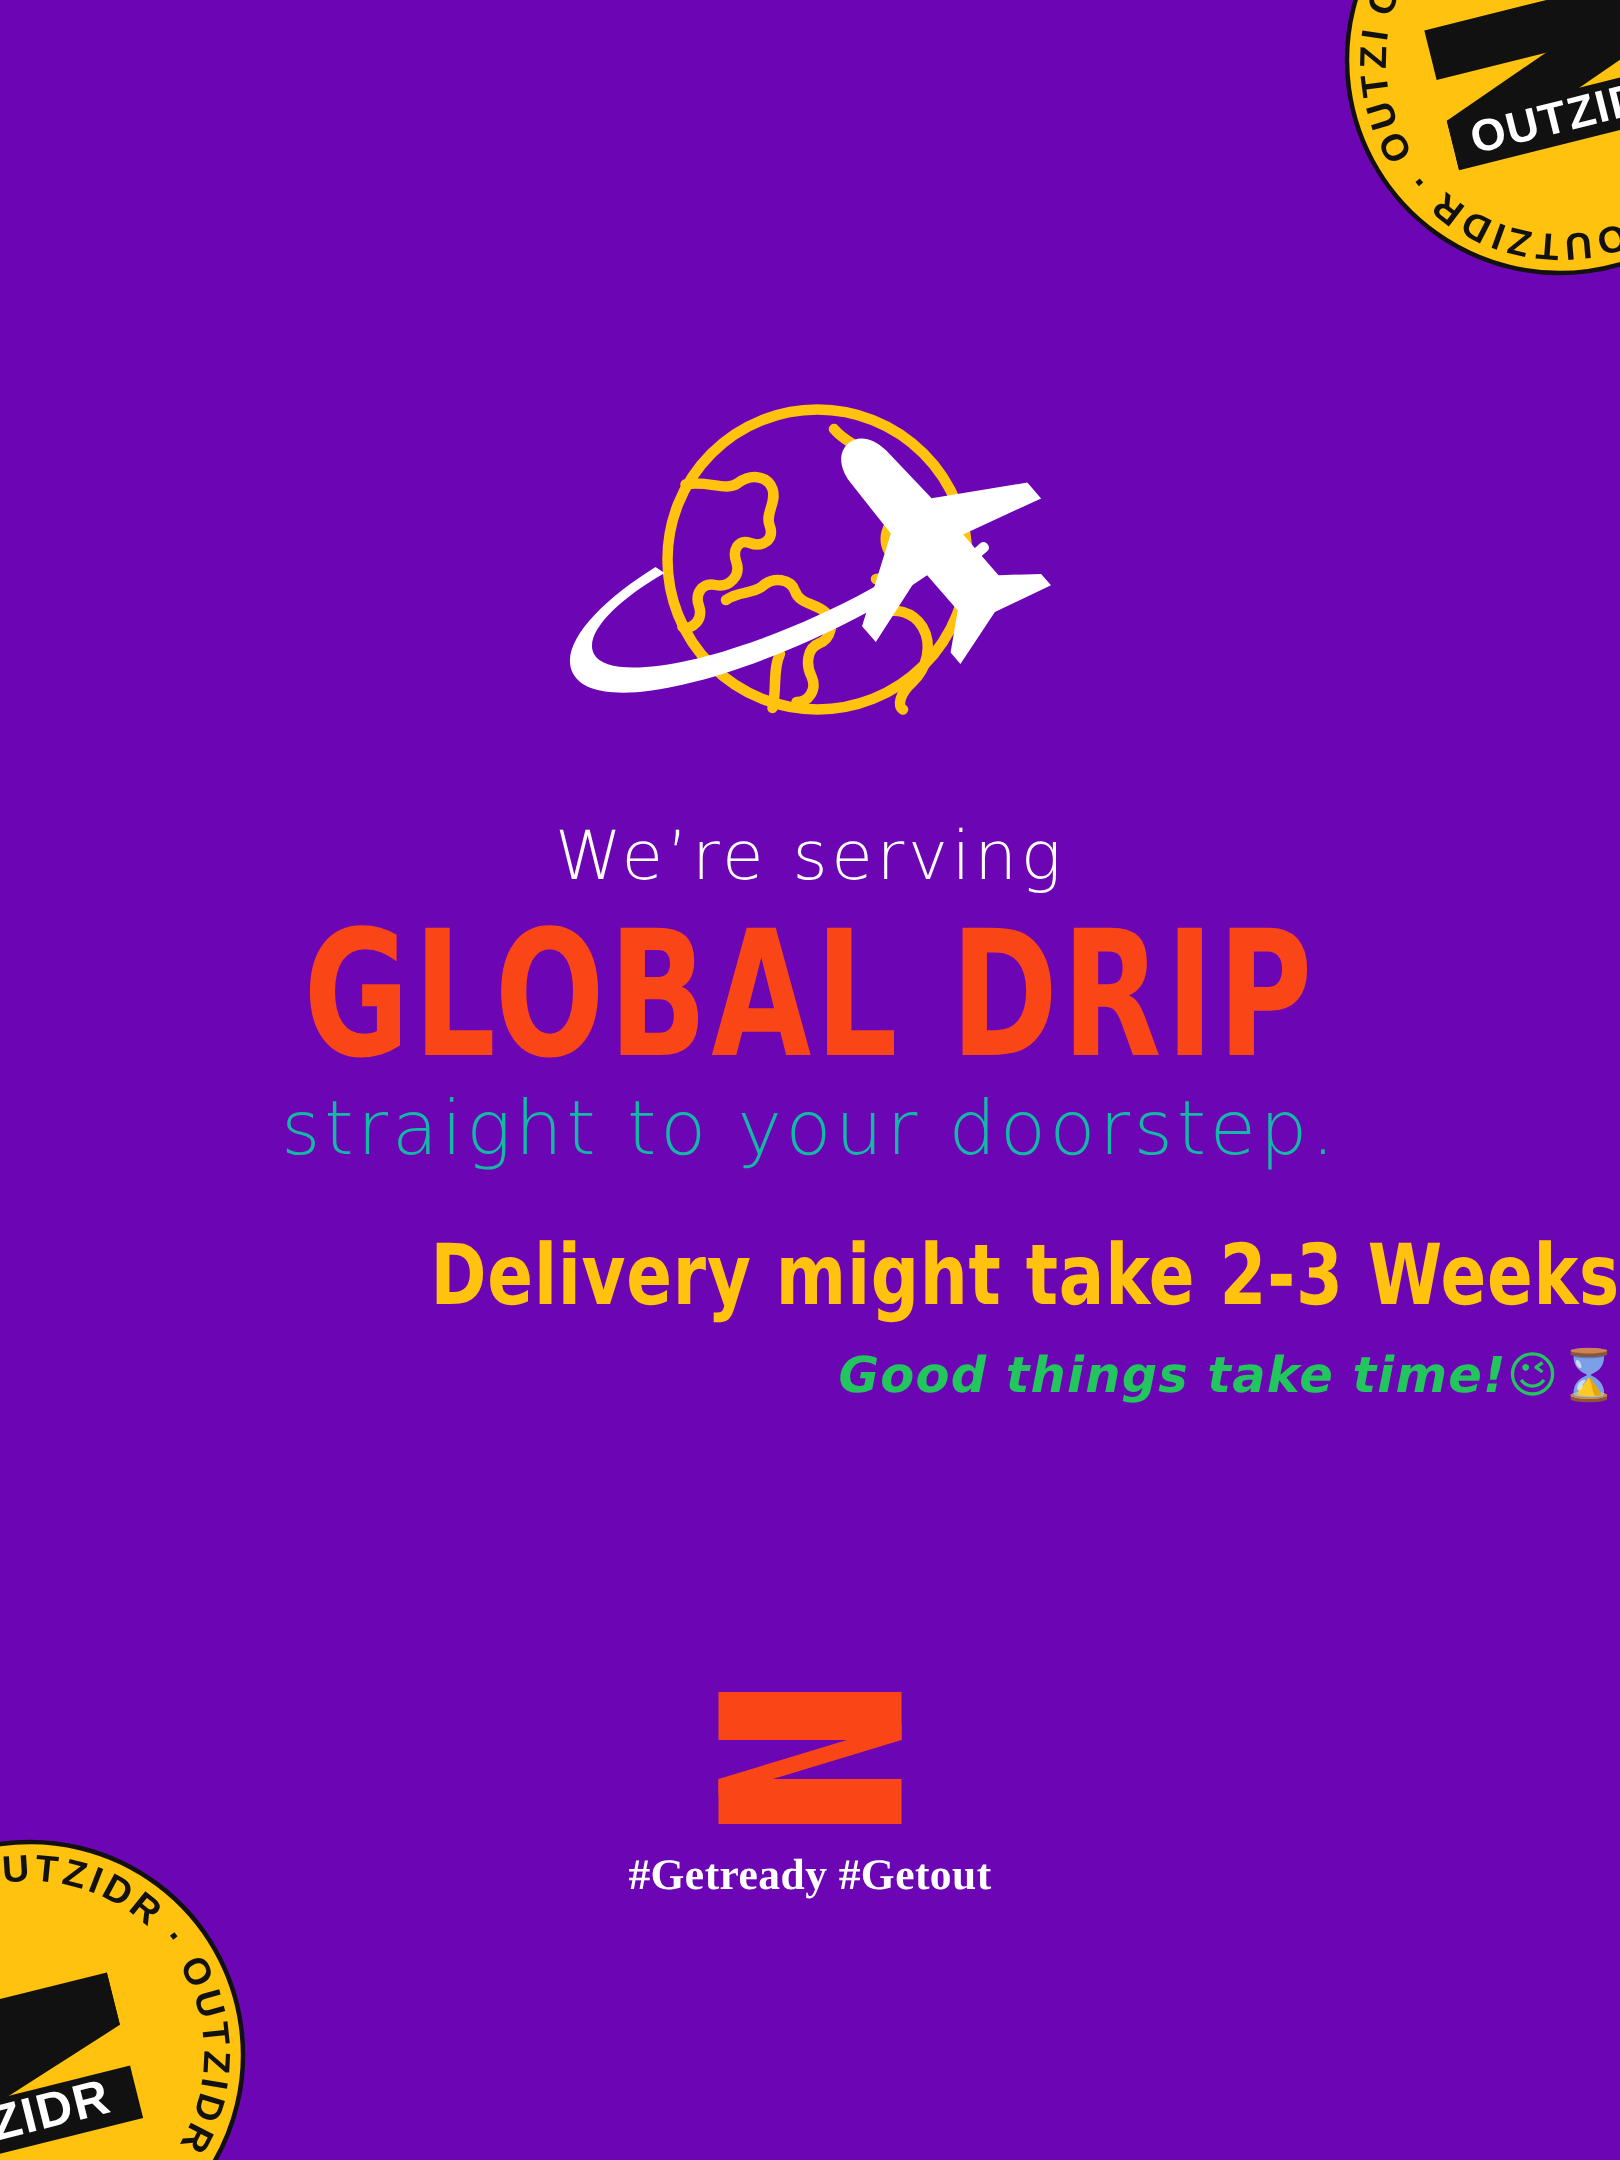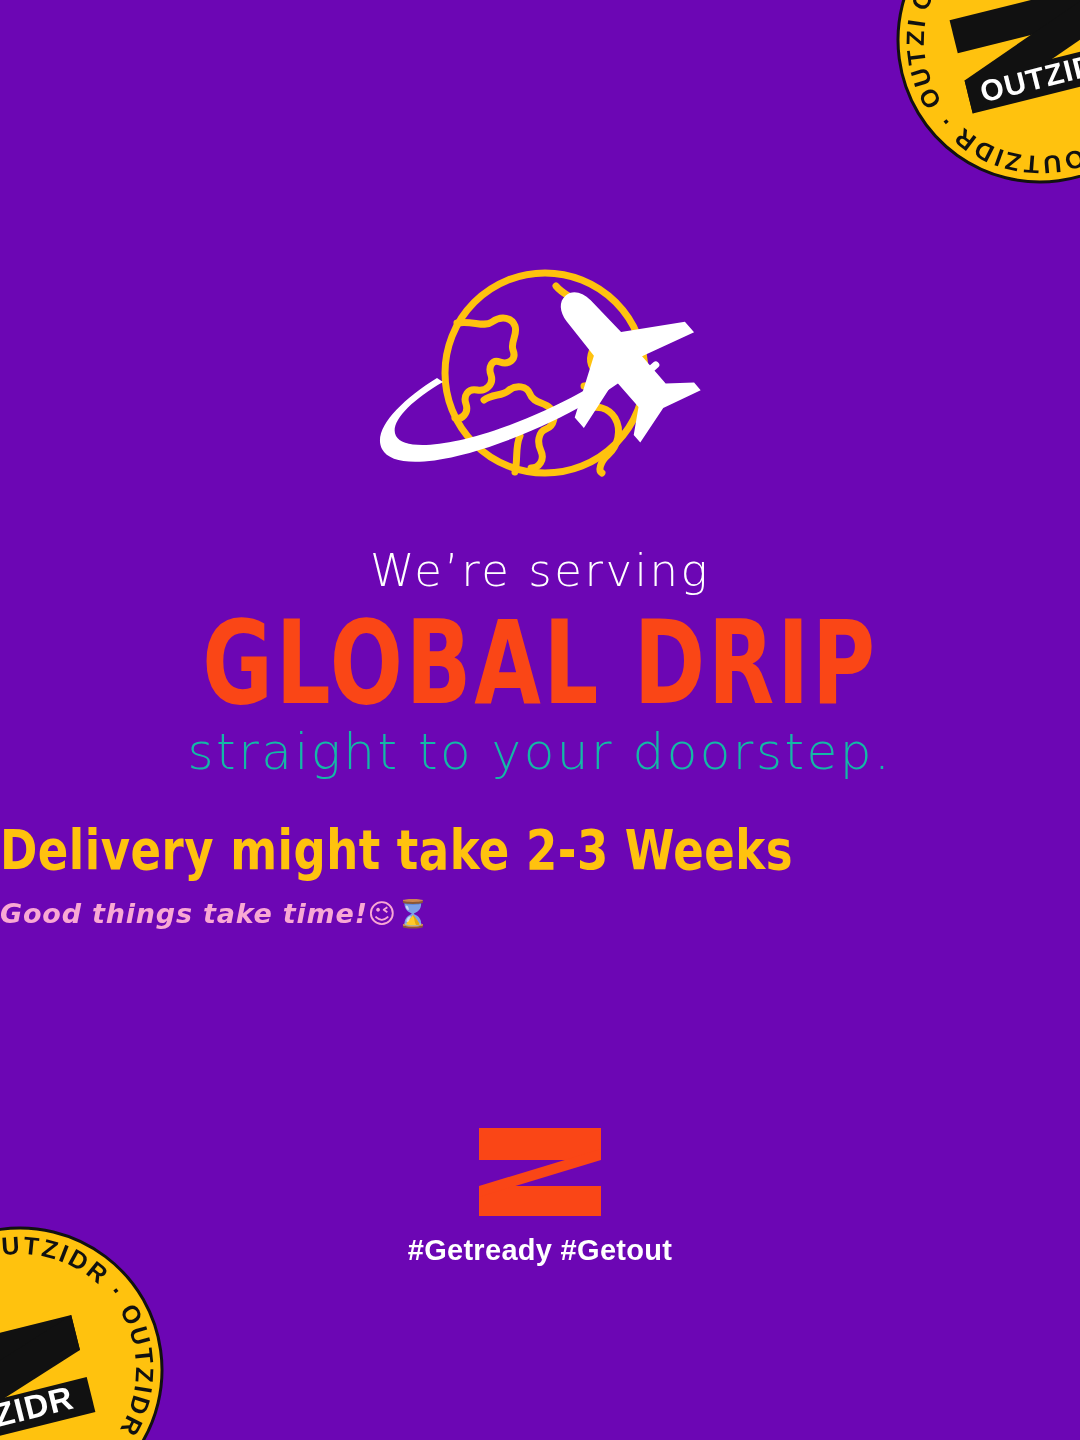--- a/index.html
+++ b/index.html
@@ -92,41 +92,41 @@
     line-height: 1.0;
     margin: 0;
   }
 
   
   #delivery-block {
     position: absolute;
     left: 0;
     right: 0;
     top: 822px;
-    text-align: left;
+    text-align: right;
   }
 
   #delivery-headline {
     color: #FFC20E;
     font-family: "Liberation Sans Narrow", "DejaVu Sans Condensed", "Liberation Sans", sans-serif;
     font-weight: bold;
     font-size: 50px;
     letter-spacing: 0.5px;
     line-height: 1.0;
     margin: 0;
     transform: scaleY(1.12);
     transform-origin: center top;
   }
 
   #delivery-subnote {
-    color: #f9a8d4;
+    color: #22c55e;
     font-family: "DejaVu Sans", sans-serif;
     font-weight: bold;
     font-style: italic;
-    font-size: 27px;
+    font-size: 33px;
     letter-spacing: 0.8px;
     line-height: 1.0;
     margin: 28px 0 0 0;
   }
   #delivery-subnote .emoji {
     font-style: normal;
     font-family: "DejaVu Sans", sans-serif;
     letter-spacing: 0;
   }
 
@@ -141,21 +141,21 @@
 
   #brand-z-mark {
     width: 126px;
     height: 92px;
     margin: 0 auto 18px auto;
   }
   #brand-z-mark svg { display: block; width: 100%; height: 100%; }
 
   #footer-hashtags {
     color: #FFFFFF;
-    font-family: Liberation Sans, sans-serif;
+    font-family: Liberation Serif, serif;
     font-weight: bold;
     font-size: 29px;
     letter-spacing: 0.3px;
     line-height: 1.0;
     margin: 0;
   }
 </style>
 </head>
 <body>
 

